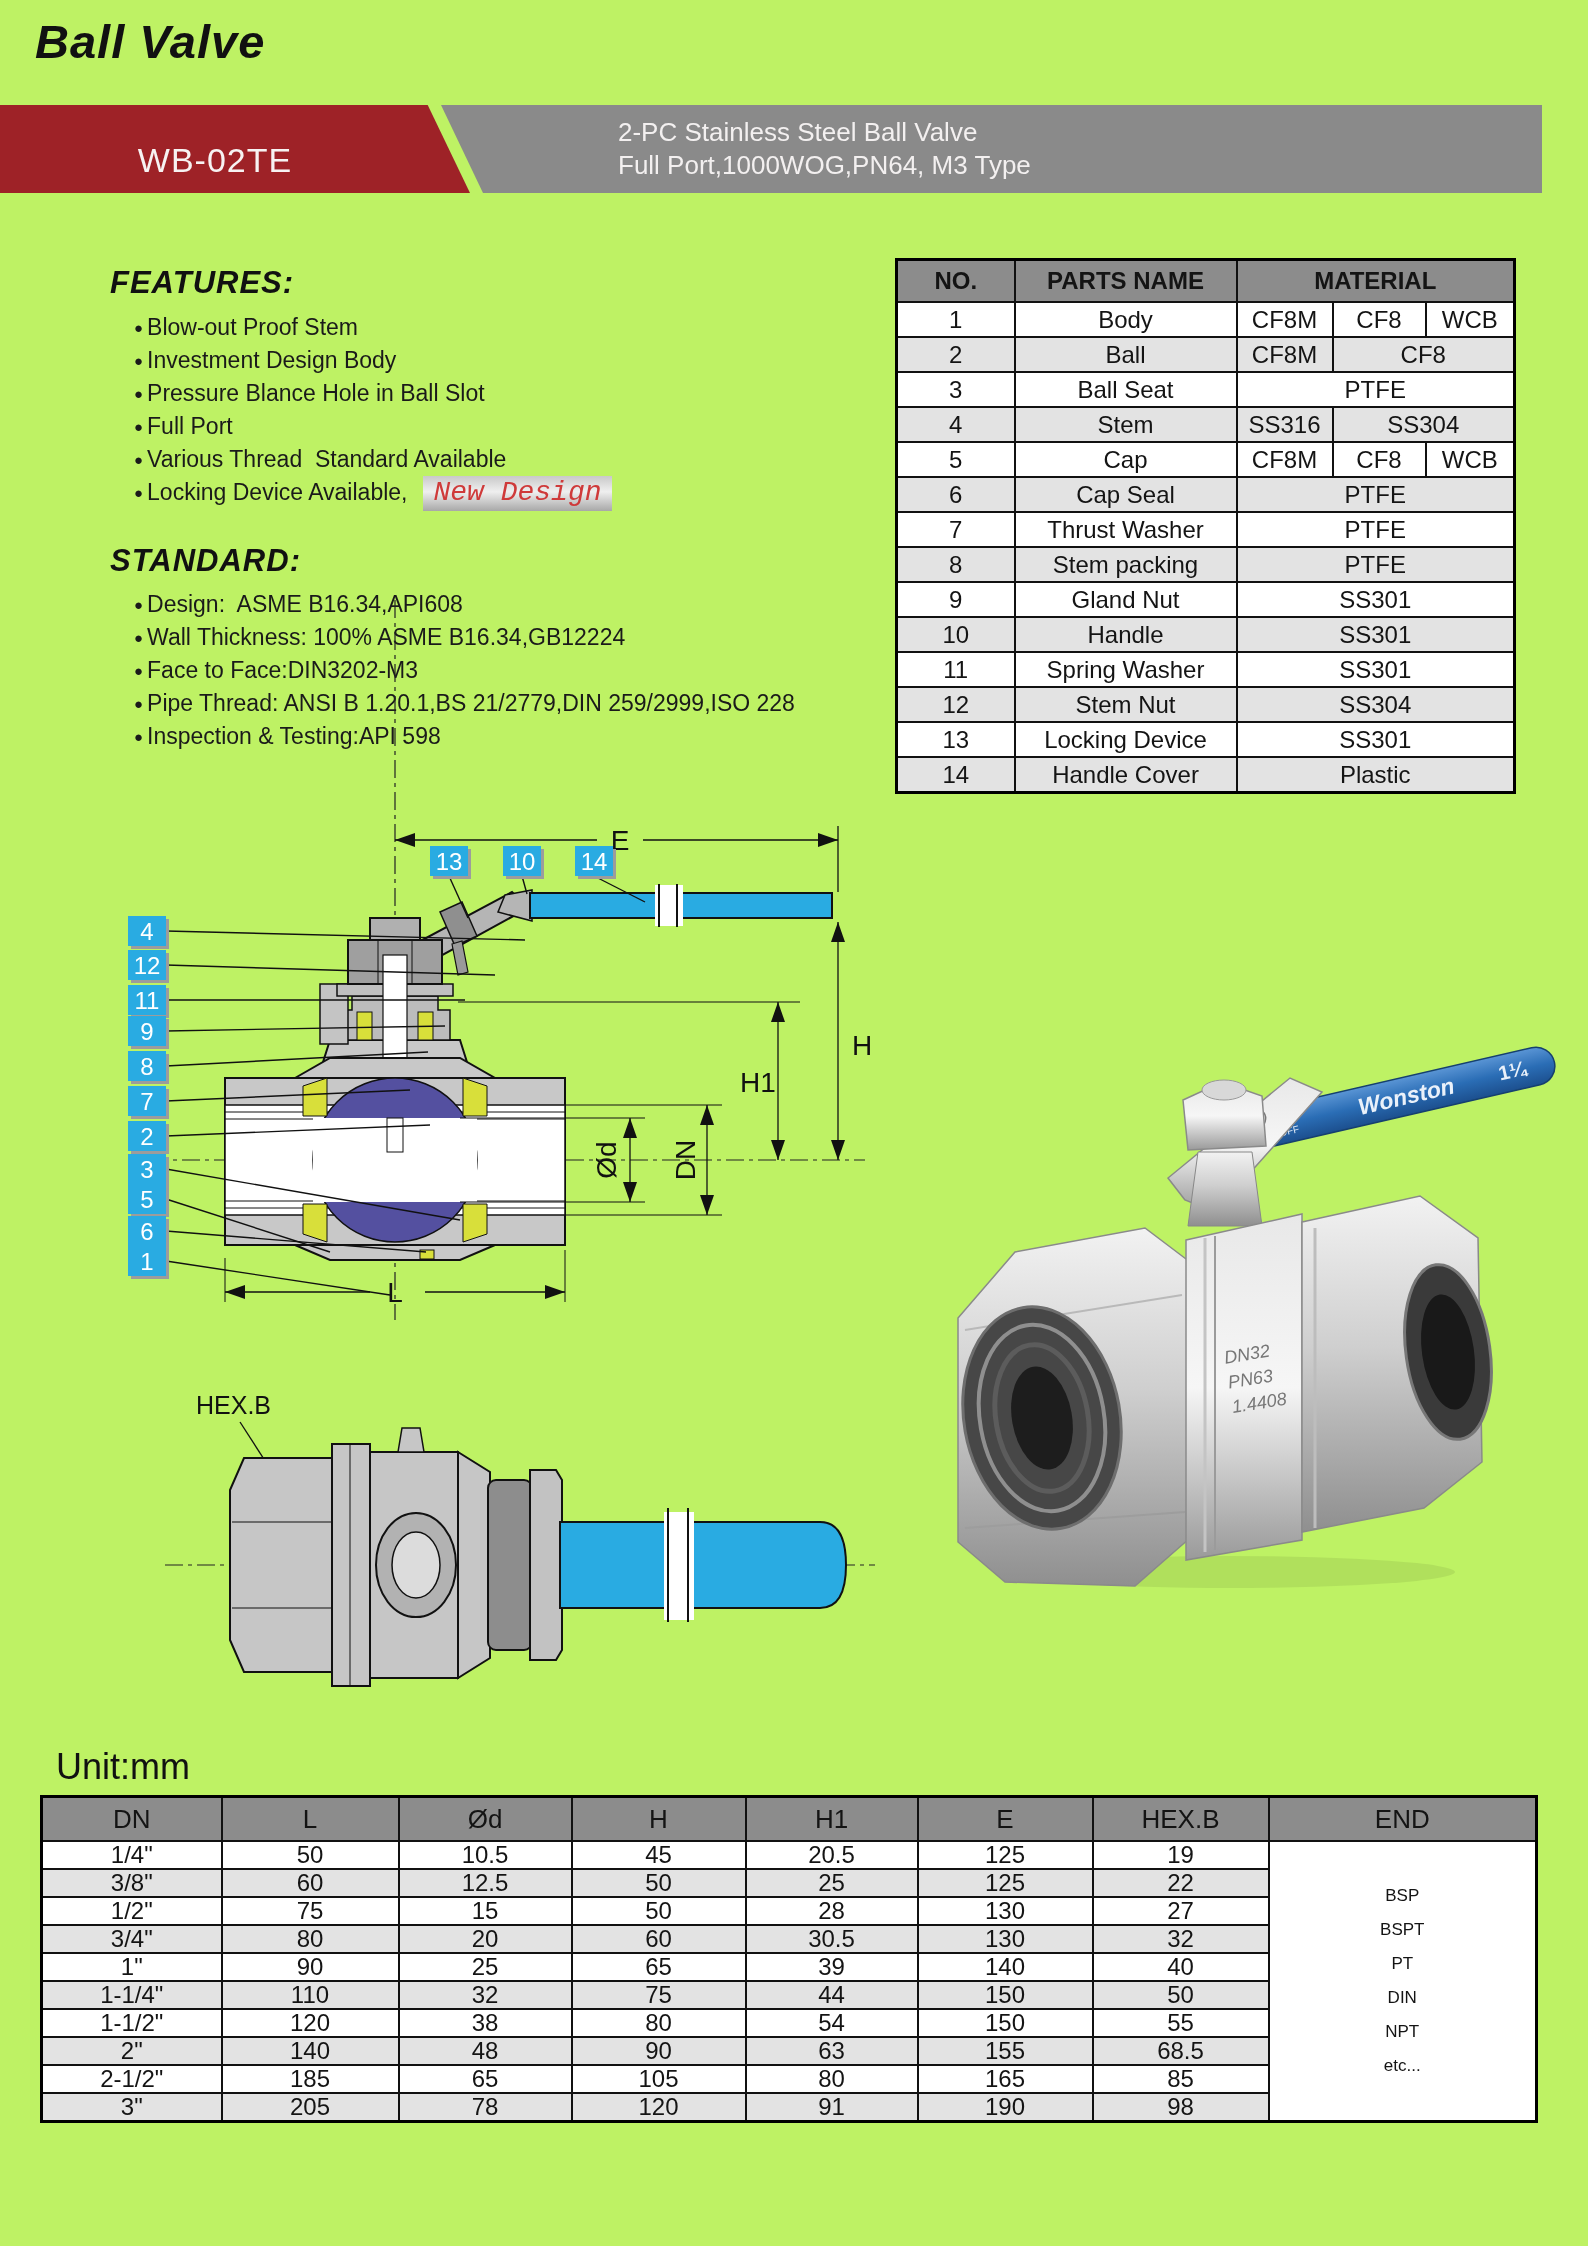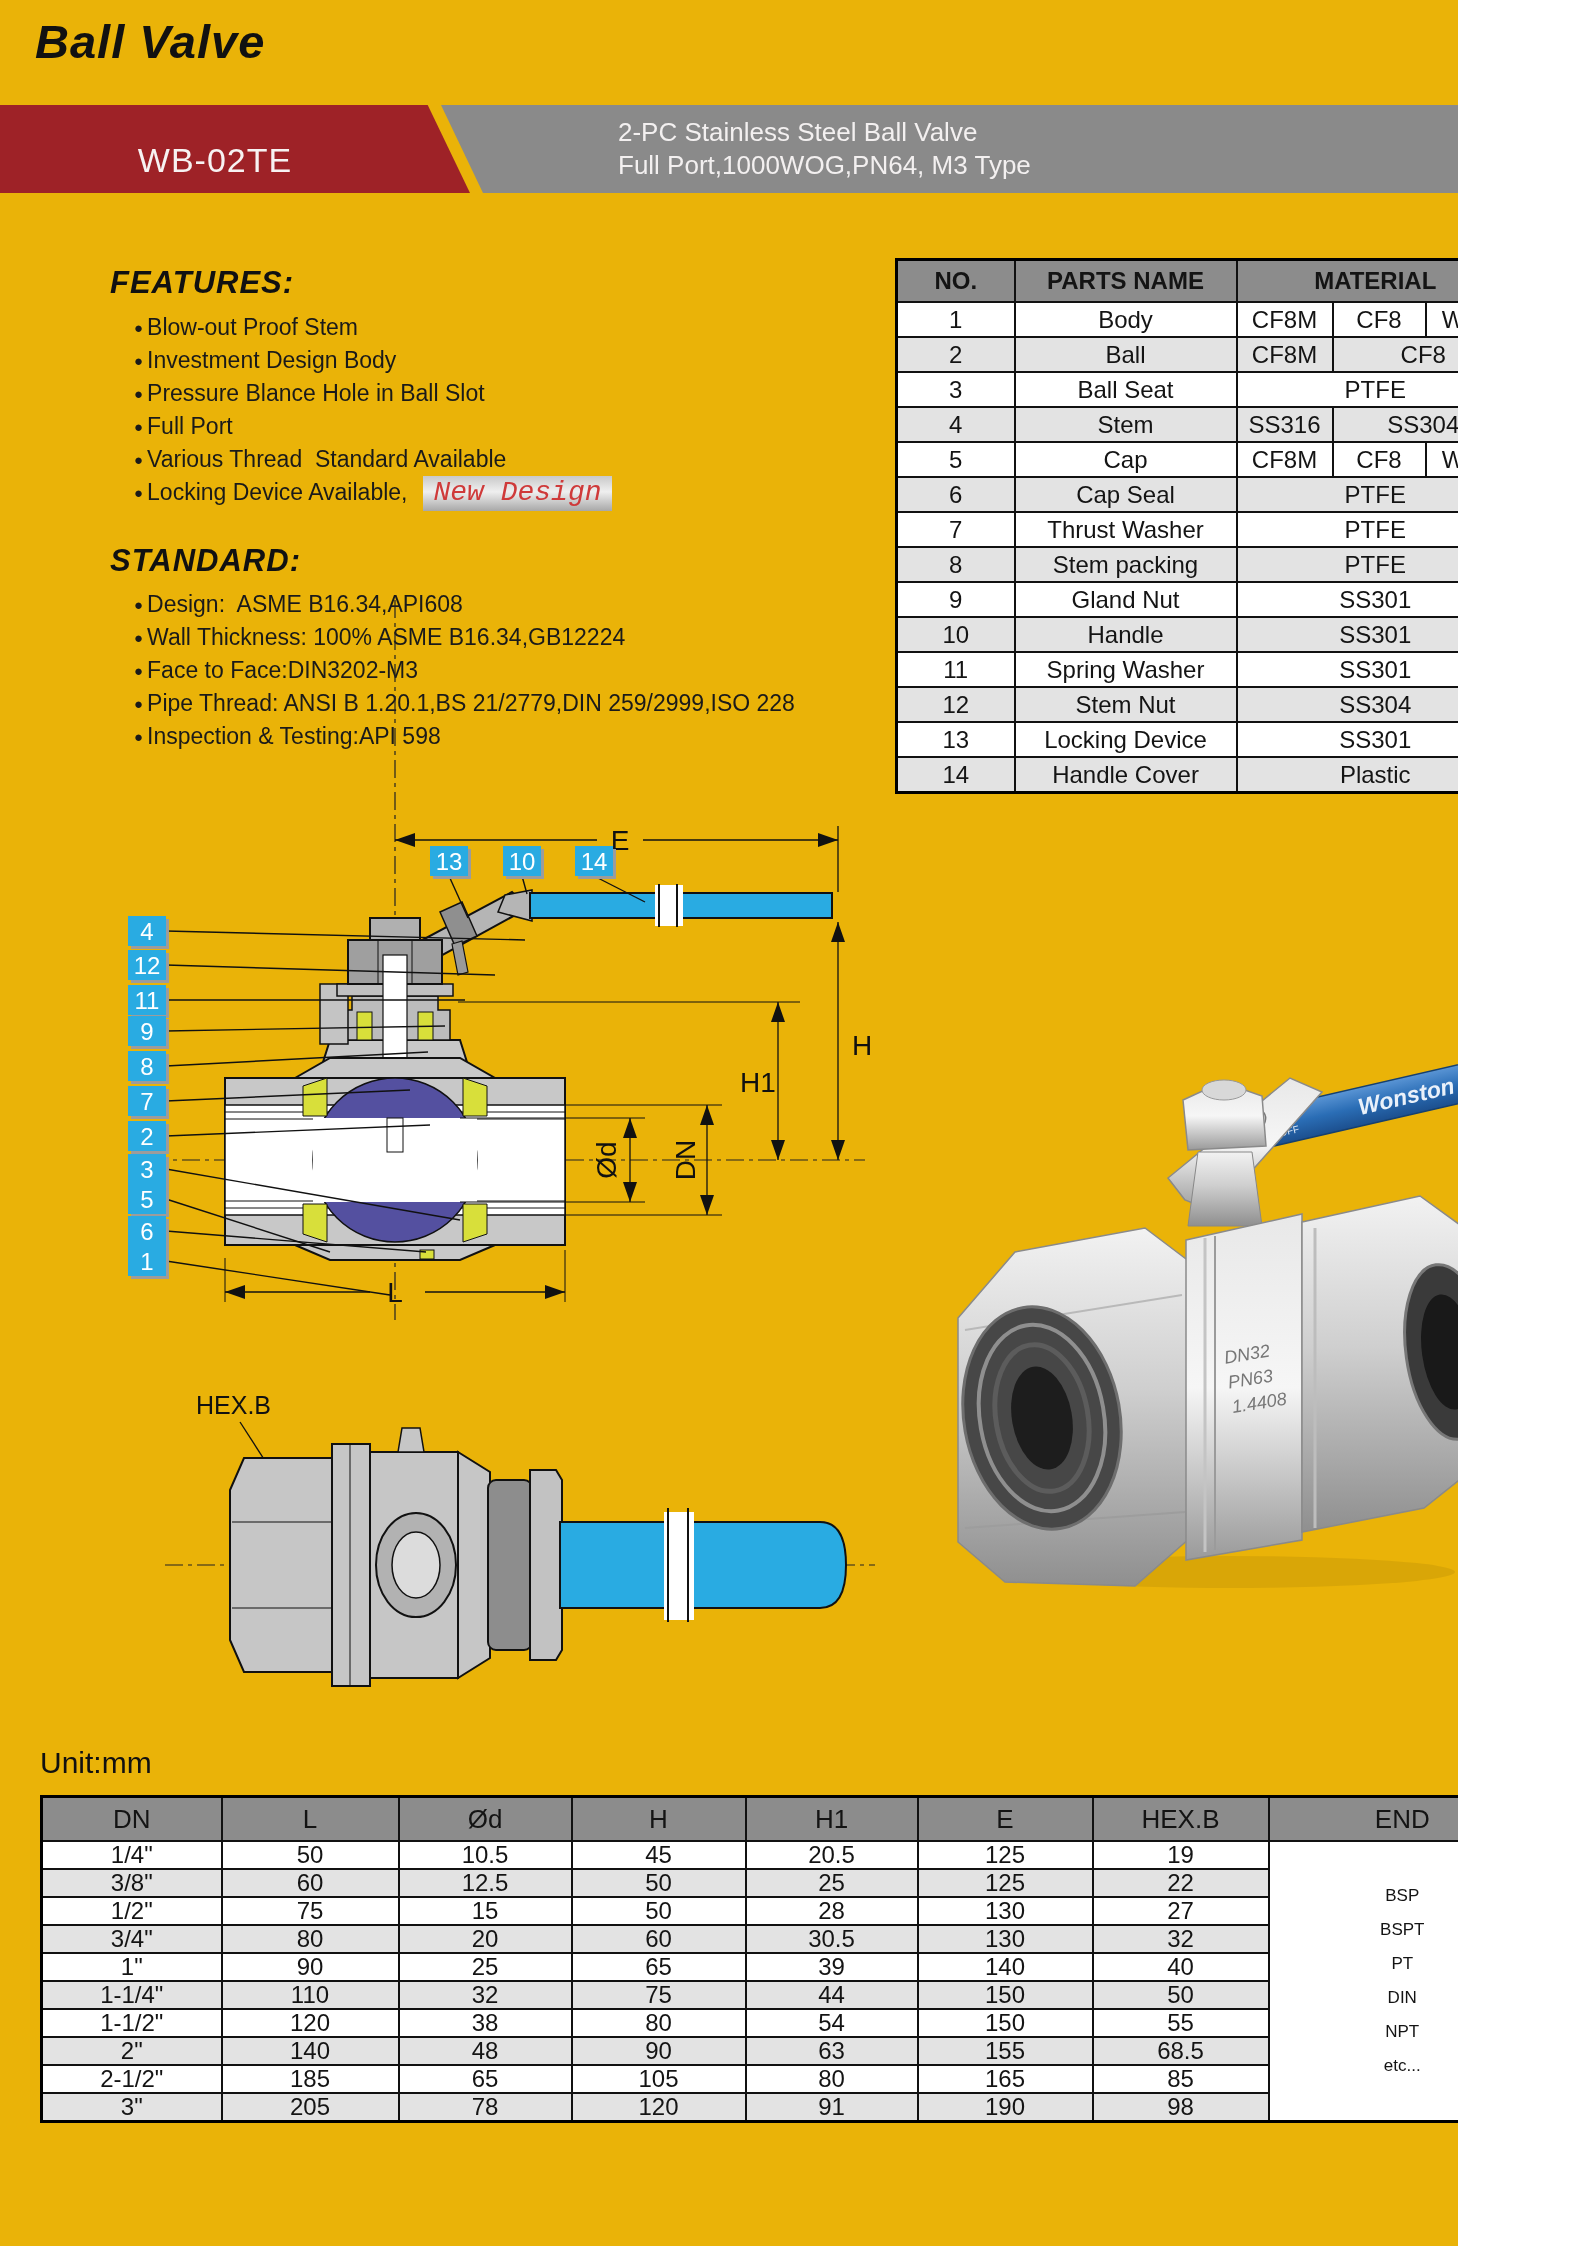--- a/index.html
+++ b/index.html
@@ -5,22 +5,22 @@
   :root{
     --accent-red:#9e2227;
     --banner-gray:#8a8a8a;
     --callout-cyan:#29abe2;
     --table-header:#8c8c8c;
     --row-alt:#e3e3e3;
     --ink:#141414;
   }
   html,body{margin:0;padding:0;background:#ffffff;}
   .page{
-    position:relative;width:1420px;height:2246px;background:#eab308;
-    font-family:"Liberation Sans", sans-serif;color:var(--ink);overflow:hidden;padding-left:38px;
+    position:relative;width:1588px;height:2246px;background:#bef264;
+    font-family:"Liberation Sans", sans-serif;color:var(--ink);overflow:hidden;
   }
   
   .title{
     position:absolute;left:35px;top:14px;margin:0;
     font-size:47px;font-weight:bold;font-style:italic;letter-spacing:1px;color:#111;
   }
   .banner-red{
     position:absolute;left:0;top:105px;width:470px;height:88px;
     background:var(--accent-red);
     clip-path:polygon(0 0,91% 0,100% 100%,0 100%);
@@ -57,21 +57,21 @@
   #parts-table{left:895px;top:258px;width:618px;border:3px solid #000;}
   #parts-table th{background:var(--table-header);font-size:24px;font-weight:bold;height:38px;}
   #parts-table td{font-size:24px;height:33px;text-align:center;padding:0;}
   #parts-table th,#parts-table td{border:2px solid #111;margin-top:32px;}
   #dim-table{left:40px;top:1795px;width:1495px;border:3px solid #000;}
   #dim-table th{background:var(--table-header);font-size:26px;font-weight:normal;height:40px;border:2px solid #111;}
   #dim-table td{font-size:24px;height:26px;line-height:26px;text-align:center;padding:0;border:2px solid #111;}
   tr.alt td{background:var(--row-alt);}
   td.end-cell{background:#fff !important;vertical-align:middle;}
   .end-lines{font-size:17px;line-height:34px;text-align:center;}
-  .unit-label{position:absolute;left:40px;top:1746px;font-size:30px;color:#111;}
+  .unit-label{position:absolute;left:56px;top:1746px;font-size:36px;color:#111;}
   
   svg{position:absolute;overflow:visible;}
   #diagram-main{left:95px;top:555px;}
   #diagram-side{left:140px;top:1380px;}
   #photo{left:900px;top:1050px;}
   svg text{font-family:"Liberation Sans",sans-serif;}
   .dimtext{font-size:28px;fill:#111;}
   .cl{stroke:#111;stroke-width:1.3;}
 </style>
 </head>

